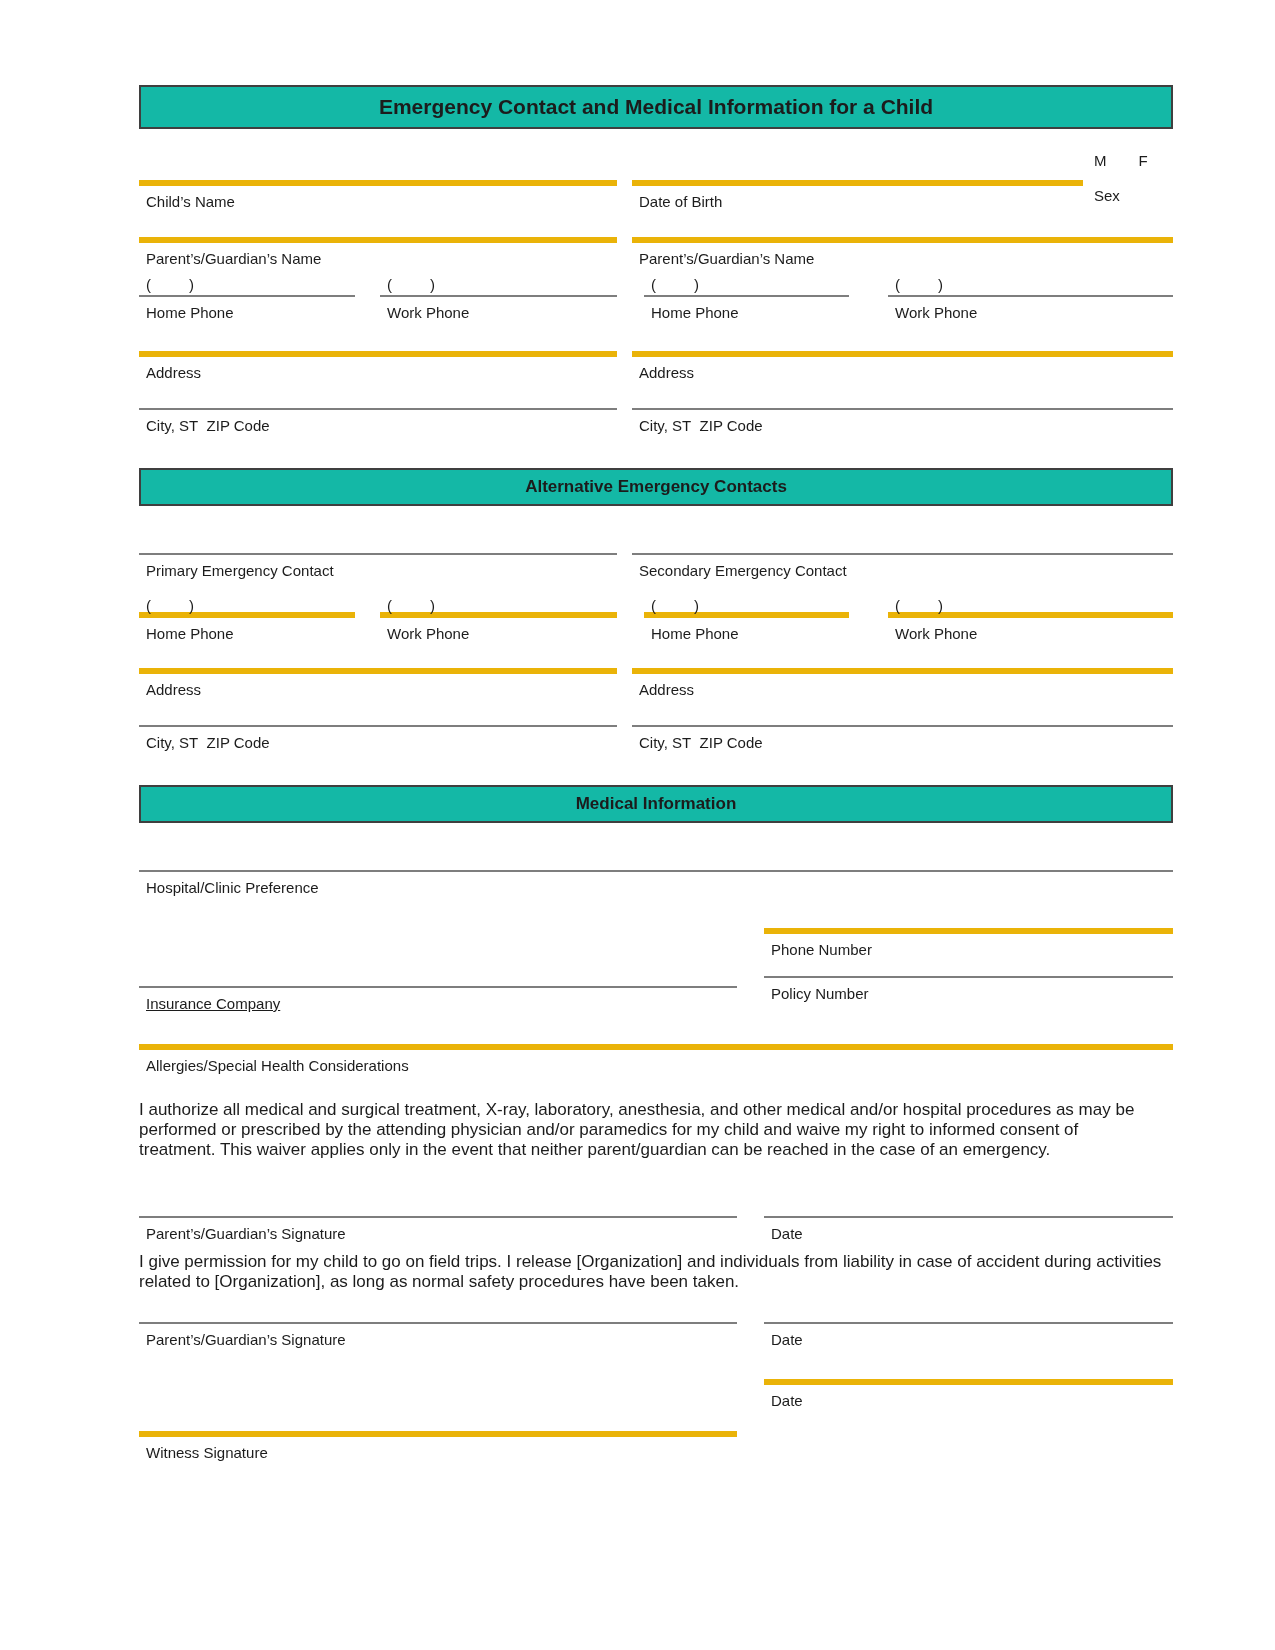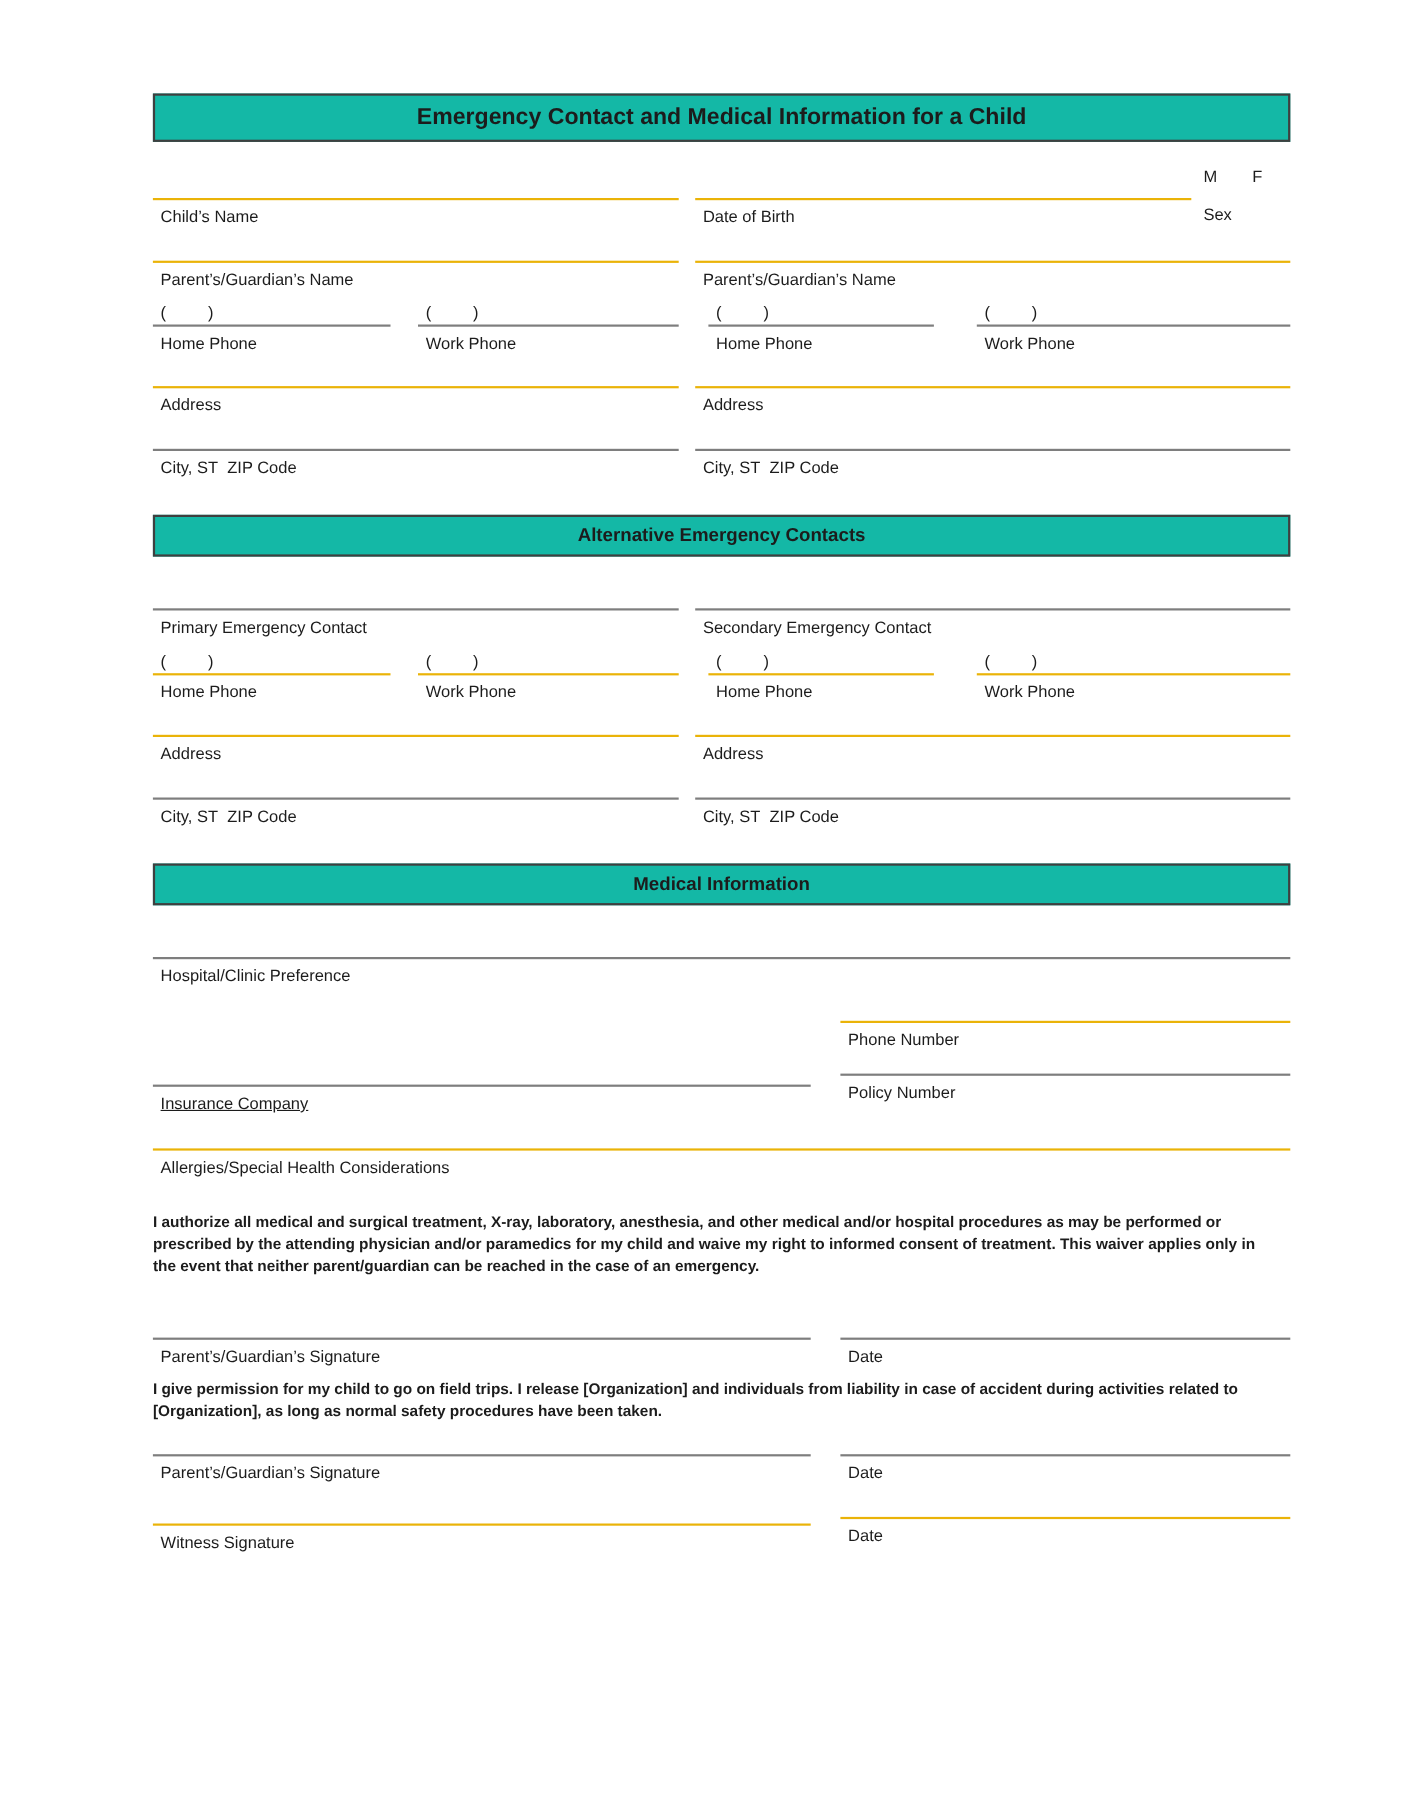--- a/index.html
+++ b/index.html
@@ -9,28 +9,28 @@
   }
   .section-header{
     position:absolute;left:139px;width:1034px;box-sizing:border-box;
     background:#14b8a6;border:2px solid #3f3f3f;
     display:flex;align-items:center;justify-content:center;
     font-weight:bold;text-align:center;
   }
   .title-box{font-size:21px;}
   .sub-box{font-size:17px;}
   .field{position:absolute;box-sizing:border-box;}
-  .field.thin{border-top:2px solid #eab308;}
+  .field.thin{border-top:6px solid #eab308;}
   .field.thick{border-top:2px solid #7e7e7e;}
   .flabel{padding:7px 0 0 7px;font-size:15px;white-space:nowrap;}
   .parens{position:absolute;top:-21px;left:7px;font-size:15px;white-space:nowrap;}
   .pc{margin-left:38px;}
   .sex-row{position:absolute;font-size:15px;white-space:nowrap;}
   .sex-gap{margin-left:32px;}
-  .para{position:absolute;font-size:14px;line-height:20px;margin:0;font-weight:bold;}
+  .para{position:absolute;font-size:17px;line-height:20px;margin:0;}
 </style>
 </head>
 <body>
 
 <div class="page">
 
   <div class="section-header title-box" style="top:85px;height:44px;">
     <span>Emergency Contact and Medical Information for a Child</span>
   </div>
 
@@ -159,20 +159,20 @@
 
   <p class="para" style="left:139px;top:1252px;width:1045px;">I give permission for my child to go on field trips. I release [Organization] and individuals from liability in case of accident during activities related to [Organization], as long as normal safety procedures have been taken.</p>
 
   <div class="field thick" style="left:139px;top:1322px;width:598px;">
     <div class="flabel">Parent’s/Guardian’s Signature</div>
   </div>
   <div class="field thick" style="left:764px;top:1322px;width:409px;">
     <div class="flabel">Date</div>
   </div>
 
-  <div class="field thin" style="left:139px;top:1385px;width:598px;">
+  <div class="field thin" style="left:139px;top:1431px;width:598px;">
     <div class="flabel">Witness Signature</div>
   </div>
   <div class="field thin" style="left:764px;top:1379px;width:409px;">
     <div class="flabel">Date</div>
   </div>
 
 </div>
 
 </body></html>

